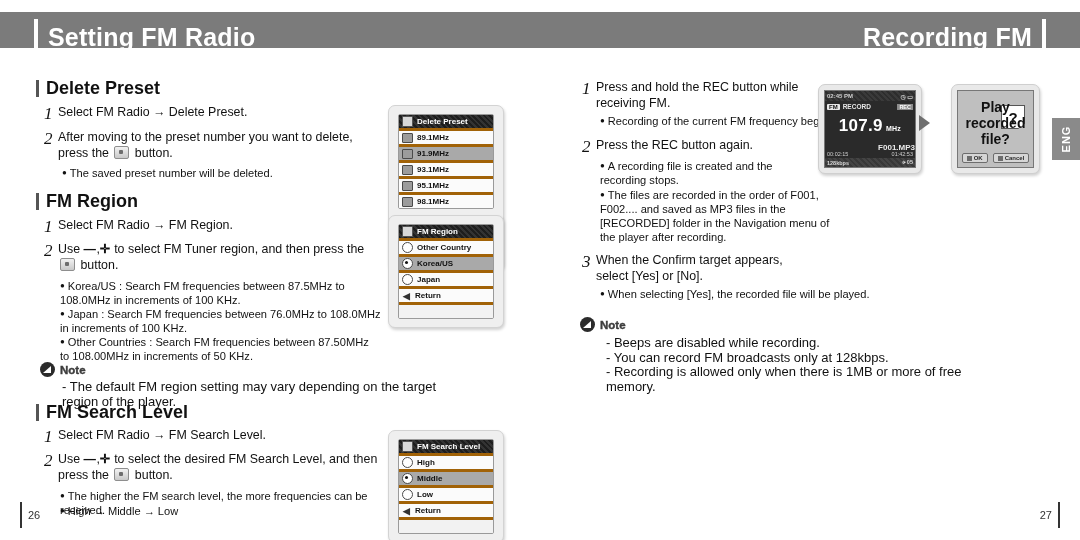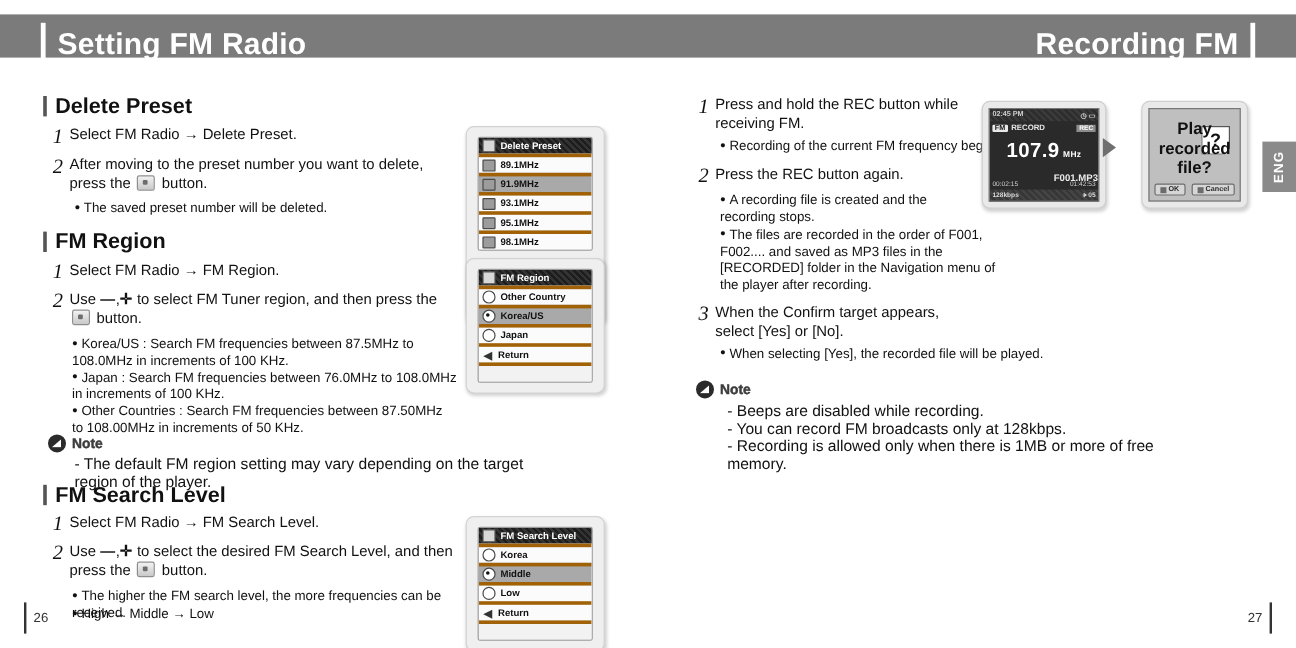--- a/index.html
+++ b/index.html
@@ -363,21 +363,21 @@
 </div>
 
 <div class="panel" style="left:388px;top:430px;">
   <div class="lcd">
     <div class="tbar">
       <span class="ic"></span>
       <span>FM Search Level</span>
     </div>
     <div class="row">
         <span class="ic radio"></span>
-        <span>Korea</span>
+        <span>High</span>
       </div>
     <div class="row sel">
         <span class="ic radio on"></span>
         <span>Middle</span>
       </div>
     <div class="row">
         <span class="ic radio"></span>
         <span>Low</span>
       </div>
     <div class="row">

